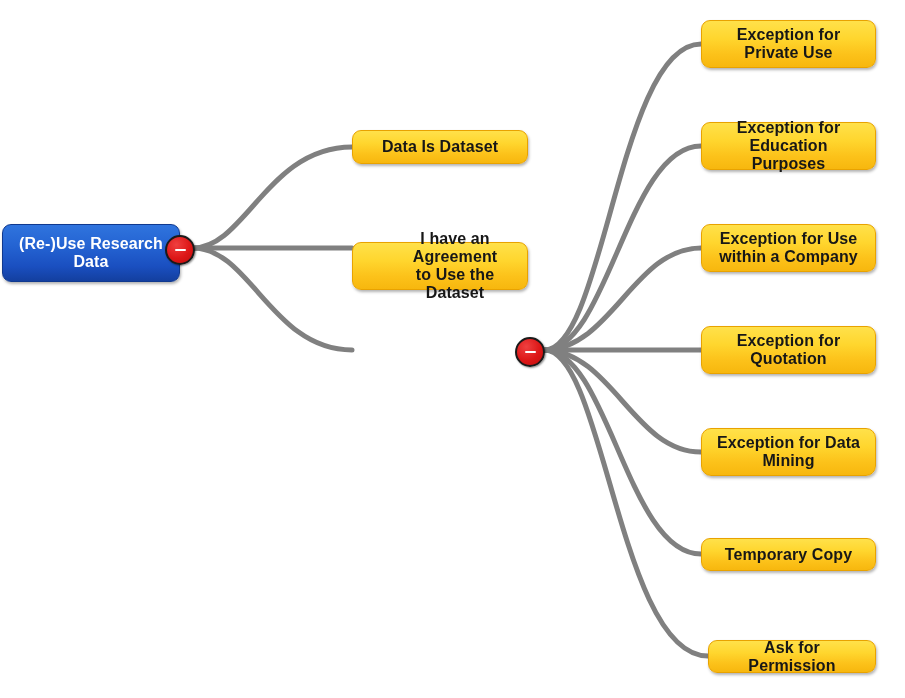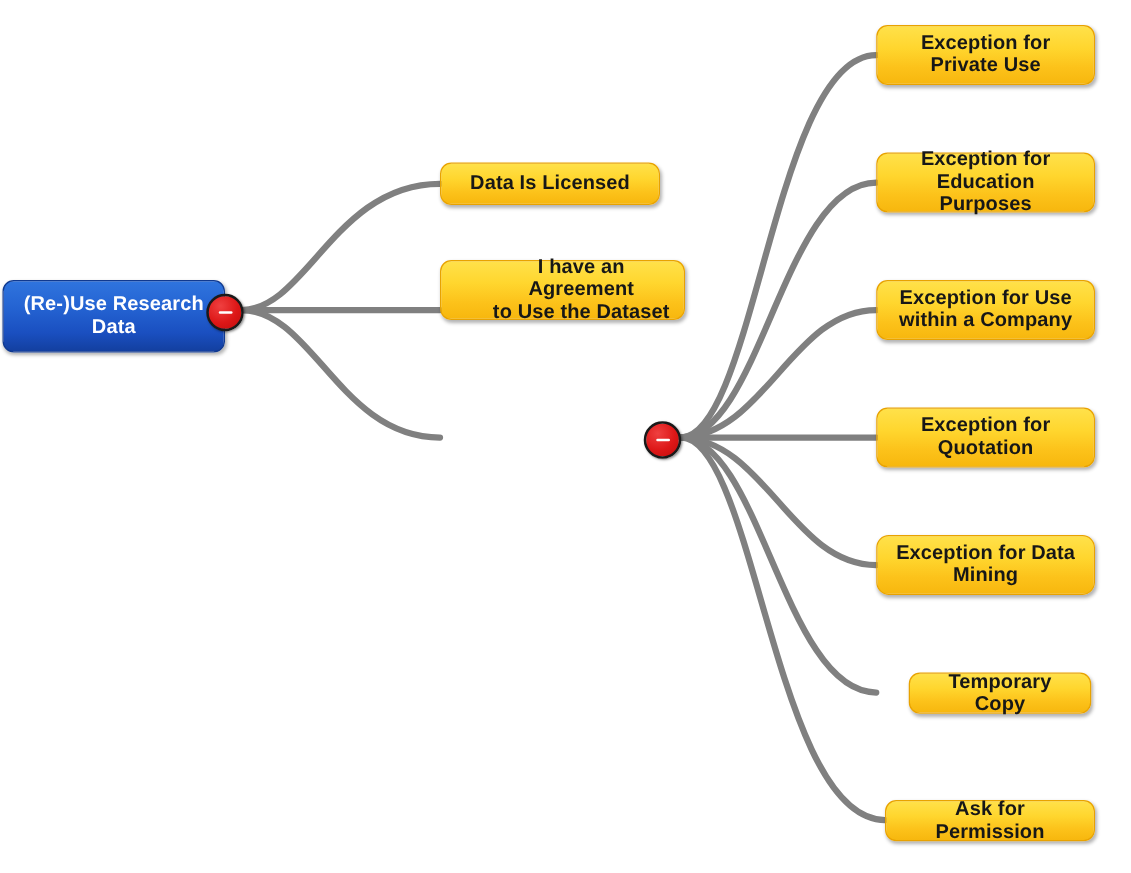--- a/index.html
+++ b/index.html
@@ -105,24 +105,24 @@
 
   <div class="node node-root" style="left:2px; top:224px; width:178px; height:58px;">
     <span class="node-label">(Re-)Use Research
 Data</span>
   </div>
   <div class="collapse-btn" style="left:165px; top:235px;">
     <span class="minus"></span>
   </div>
 
   <div class="node node-yellow" style="left:352px; top:130px; width:176px; height:34px;">
-    <span class="node-label">Data Is Licensed</span>
+    <span class="node-label">Data Is Dataset</span>
   </div>
 
-  <div class="node node-yellow" style="left:352px; top:208px; width:196px; height:48px;padding-left:40px;">
+  <div class="node node-yellow" style="left:352px; top:242px; width:176px; height:48px;padding-left:40px;">
     <span class="node-label">I have an Agreement
 to Use the Dataset</span>
   </div>
 
   <div class="collapse-btn" style="left:515px; top:337px;">
     <span class="minus"></span>
   </div>
 
   <div class="node node-yellow" style="left:701px; top:20px; width:175px; height:48px;">
     <span class="node-label">Exception for
@@ -142,21 +142,21 @@
   <div class="node node-yellow" style="left:701px; top:326px; width:175px; height:48px;">
     <span class="node-label">Exception for
 Quotation</span>
   </div>
 
   <div class="node node-yellow" style="left:701px; top:428px; width:175px; height:48px;border-radius:10px;">
     <span class="node-label">Exception for Data
 Mining</span>
   </div>
 
-  <div class="node node-yellow" style="left:727px; top:538px; width:146px; height:33px;">
+  <div class="node node-yellow" style="left:701px; top:538px; width:175px; height:33px;">
     <span class="node-label">Temporary Copy</span>
   </div>
 
   <div class="node node-yellow" style="left:708px; top:640px; width:168px; height:33px;">
     <span class="node-label">Ask for Permission</span>
   </div>
 
 </div>
 
 </body></html>

